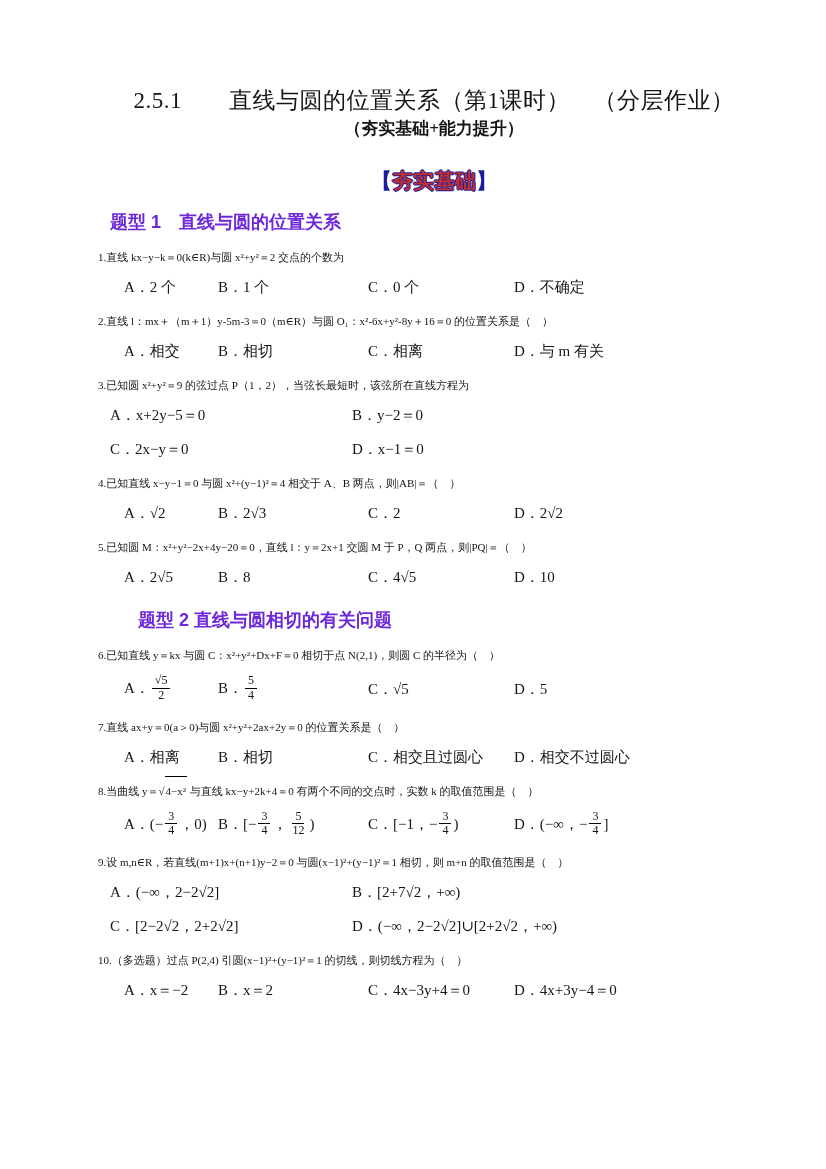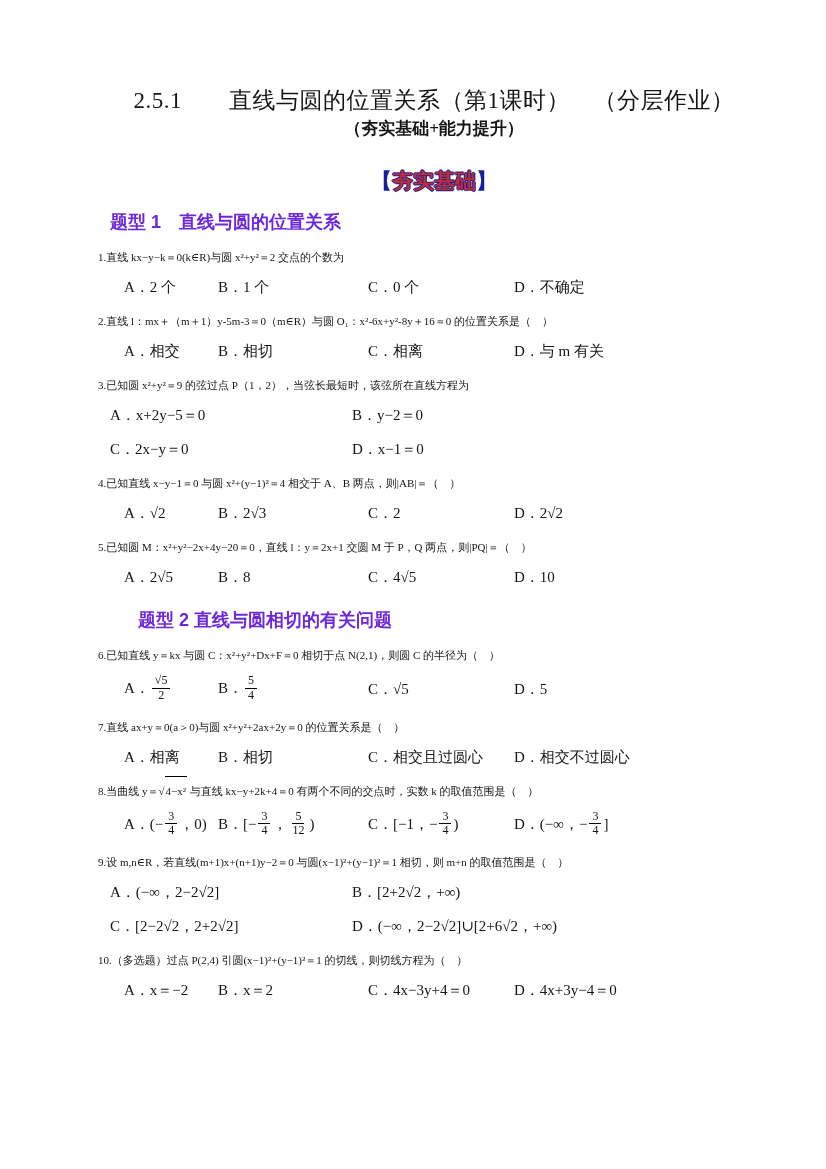--- a/index.html
+++ b/index.html
@@ -169,23 +169,23 @@
             <span class="fn">3</span>
             <span class="fd">4</span>
           </span>]</span>
     </div>
   </div>
 
   <div class="question">
     <div class="stem math">9.设 m,n∈R，若直线(m+1)x+(n+1)y−2＝0 与圆(x−1)²+(y−1)²＝1 相切，则 m+n 的取值范围是（　）</div>
     <div class="opts grid2">
       <span class="opt math">A．(−∞，2−2√2]</span>
-      <span class="opt math">B．[2+2√2，+∞)</span>
+      <span class="opt math">B．[2+7√2，+∞)</span>
       <span class="opt math">C．[2−2√2，2+2√2]</span>
-      <span class="opt math">D．(−∞，2−2√2]∪[2+6√2，+∞)</span>
+      <span class="opt math">D．(−∞，2−2√2]∪[2+2√2，+∞)</span>
     </div>
   </div>
 
   <div class="question">
     <div class="stem math">10.（多选题）过点 P(2,4) 引圆(x−1)²+(y−1)²＝1 的切线，则切线方程为（　）</div>
     <div class="opts row4">
       <span class="opt math">A．x＝−2</span>
       <span class="opt math">B．x＝2</span>
       <span class="opt math">C．4x−3y+4＝0</span>
       <span class="opt math">D．4x+3y−4＝0</span>

